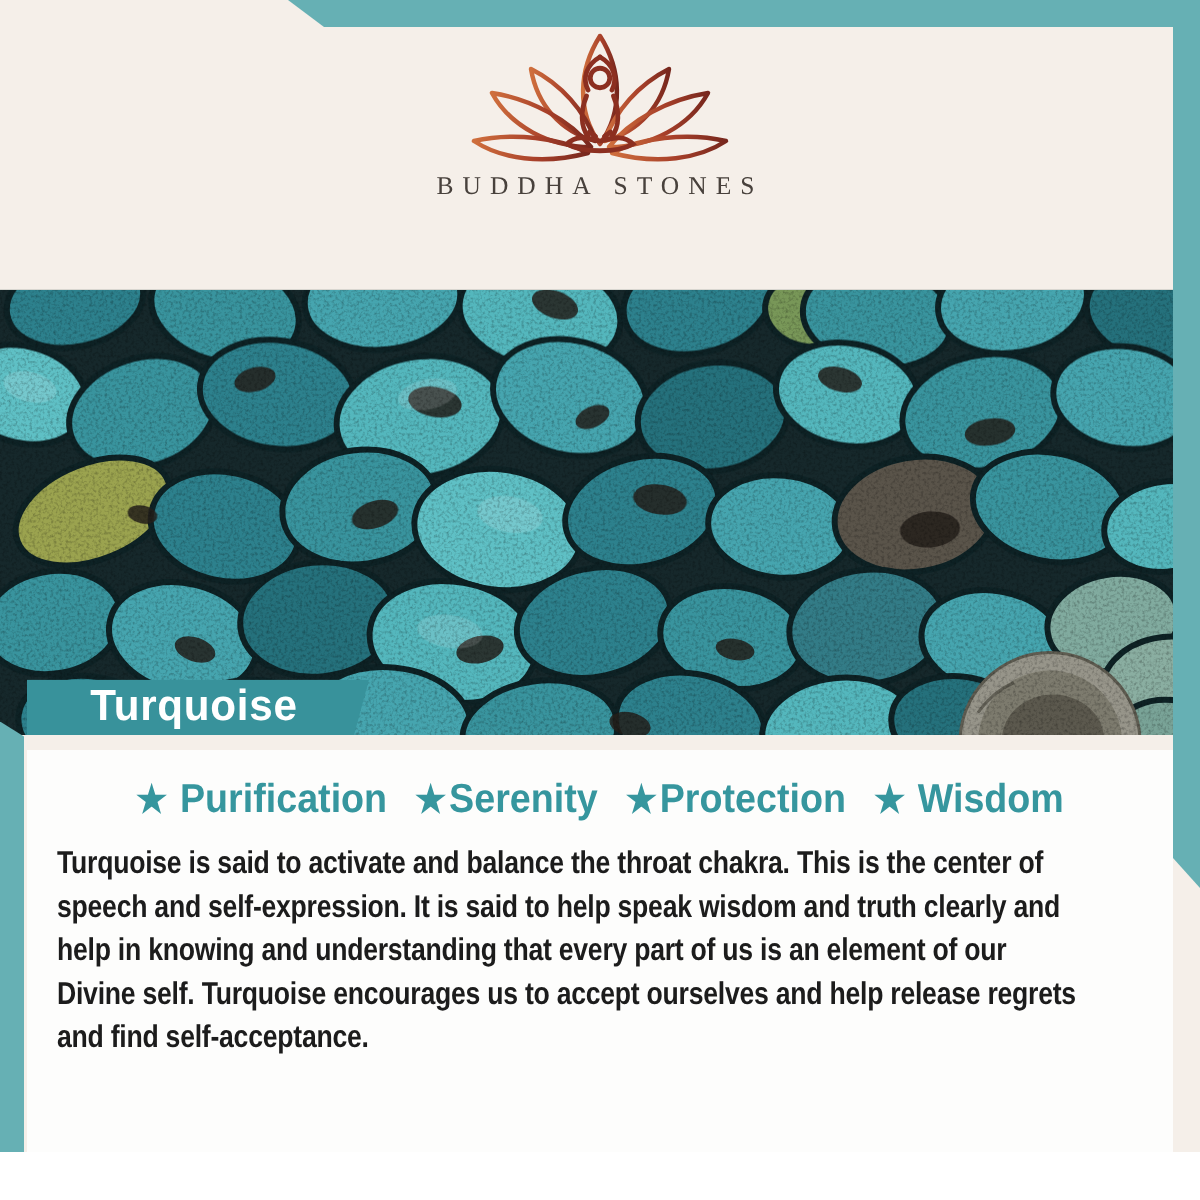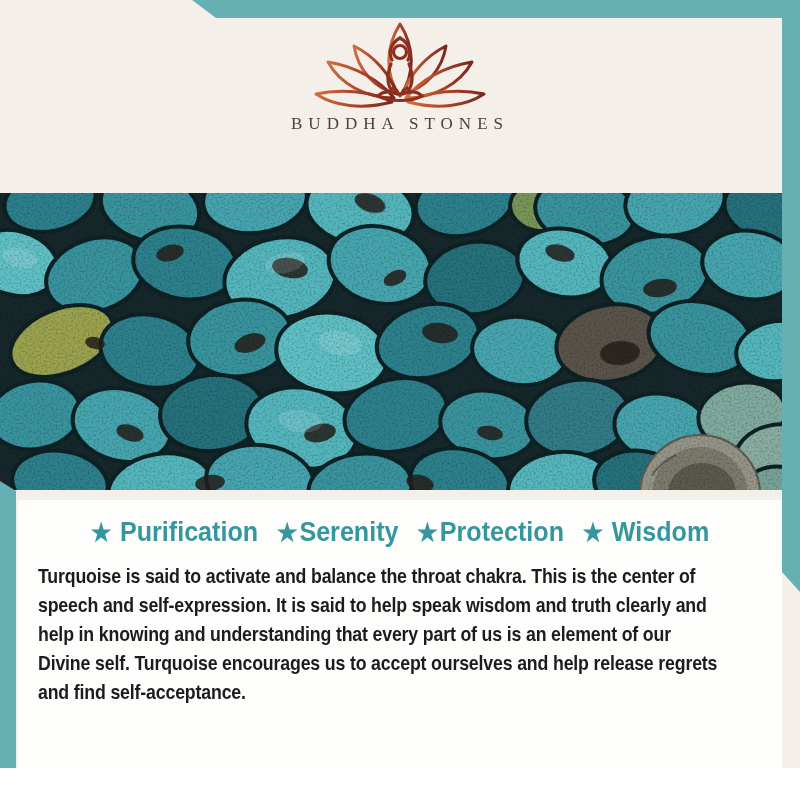--- a/index.html
+++ b/index.html
@@ -194,20 +194,23 @@
         <circle cx="700" cy="302" r="60" fill="#97958a" stroke="#5f5d52" stroke-width="2"></circle>
         <circle cx="700" cy="302" r="48" fill="#7d7b6e"></circle>
         <ellipse cx="702" cy="300" rx="34" ry="30" fill="#565449" opacity="0.85"></ellipse>
         <path d="M652,282 q10,-14 24,-20" stroke="#4d4b42" stroke-width="2" fill="none" opacity="0.7"></path>
       </g>
 
       <rect width="800" height="297" filter="url(#nz)" opacity="0.35"></rect>
     </svg>
   </div>
 
+  <div class="ribbon">
+    <span>Turquoise</span>
+  </div>
 
   <div class="panel">
     <div class="features">
       <span class="feature gap">
         <span class="star">★</span>
         <span>Purification</span>
       </span>
       <span class="feature">
         <span class="star">★</span>
         <span>Serenity</span>

